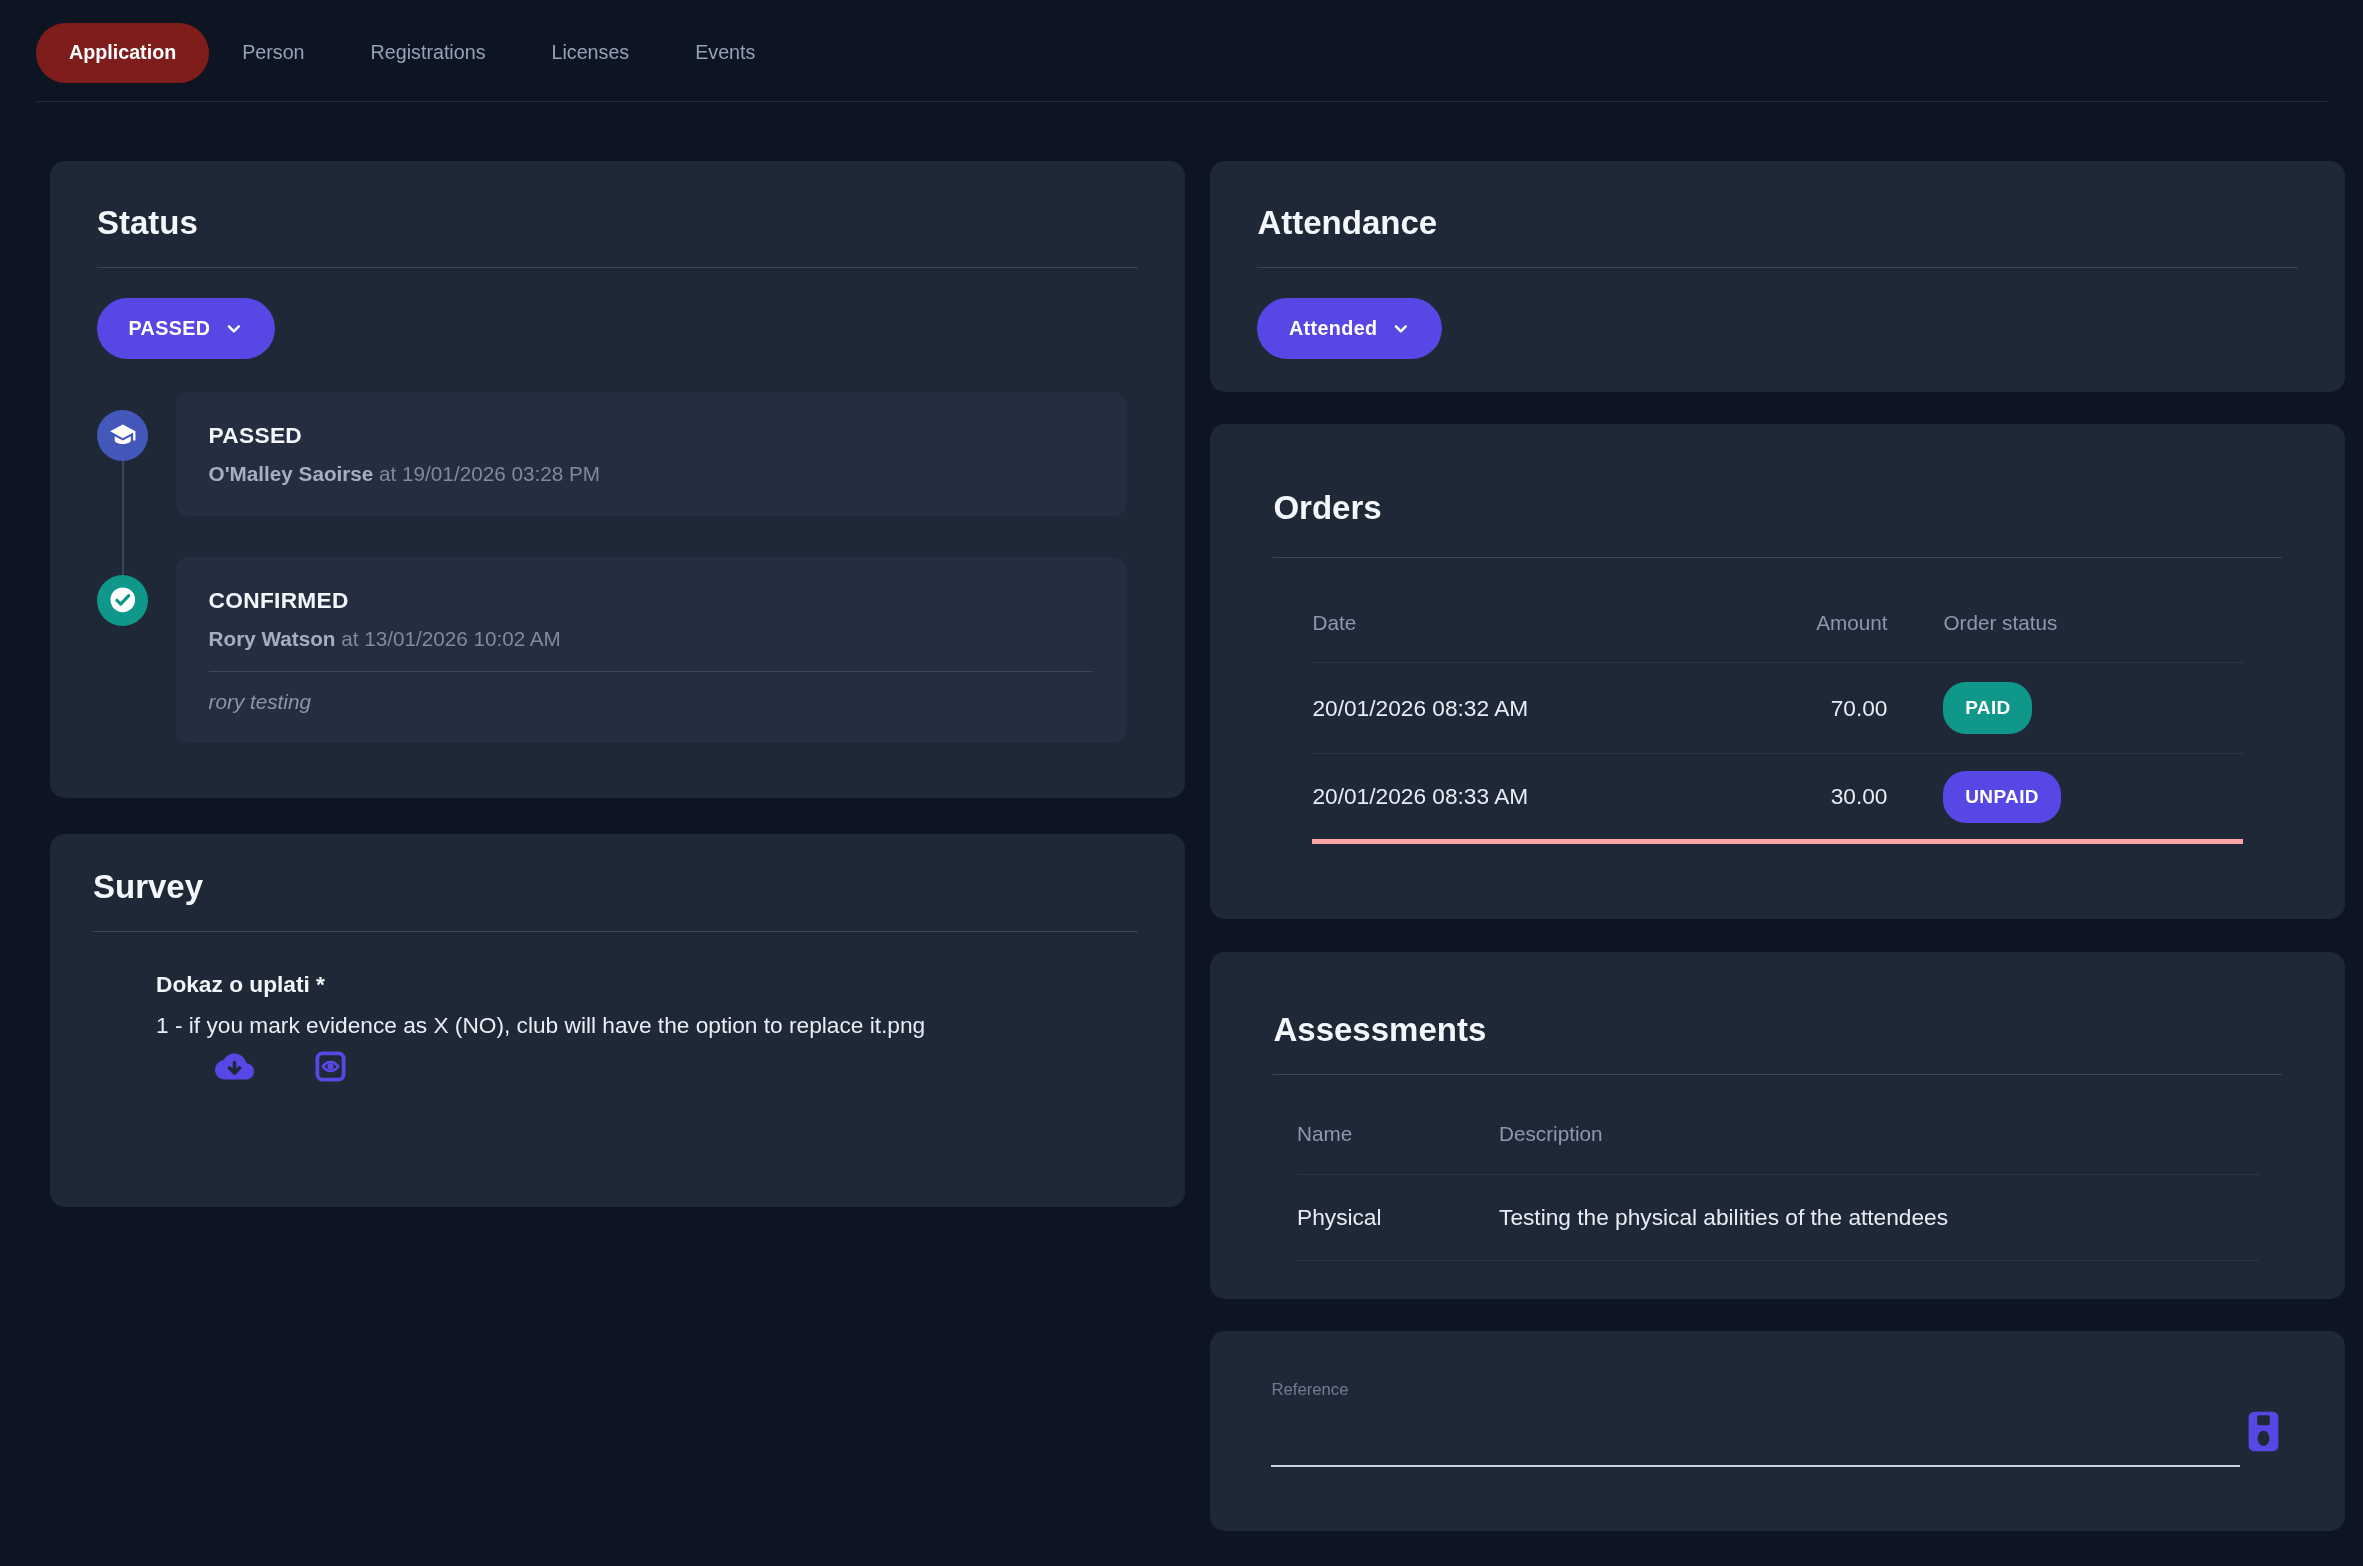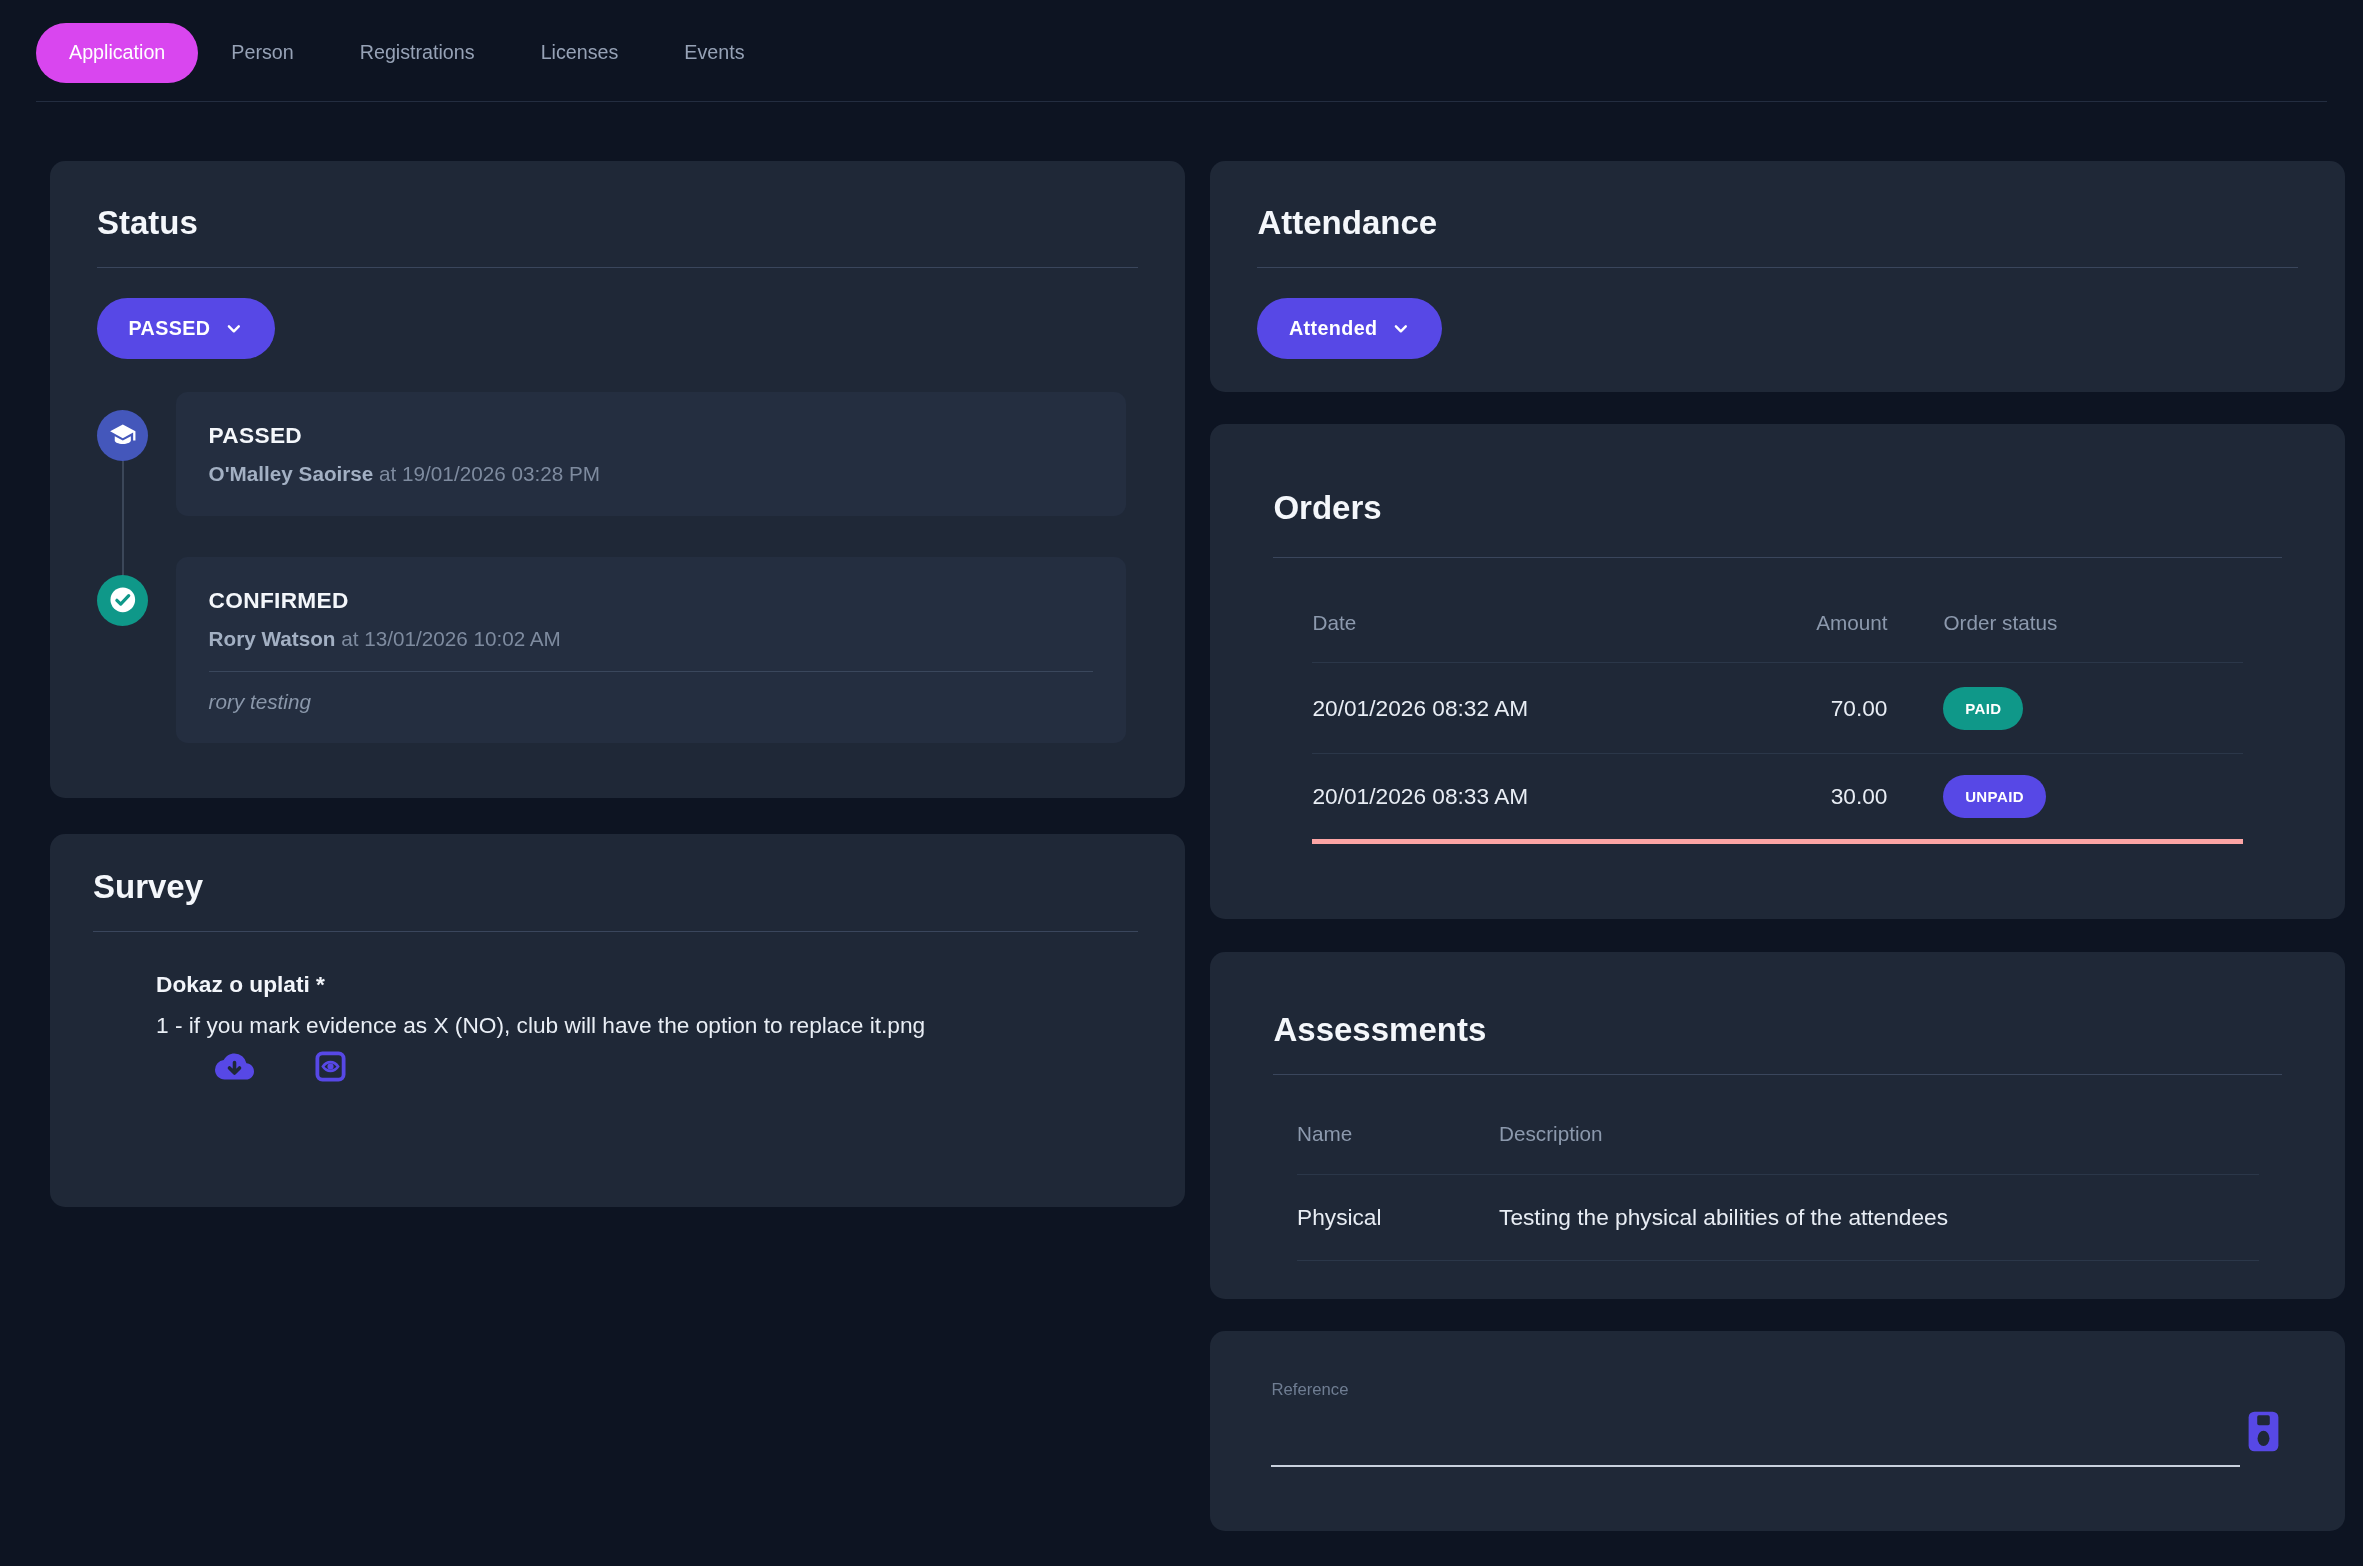--- a/index.html
+++ b/index.html
@@ -12,21 +12,21 @@
     overflow:hidden;
   }
 
   
   .tabbar { padding:22.7px 36px 0 36px; }
   .tabs { display:flex; align-items:center; }
   .tab {
     font-size:19.7px; color:#96a2b6; padding:18.7px 33px;
     border-radius:984px; cursor:pointer; white-space:nowrap;
   }
-  .tab.active { background:#d946ef; color:#ffffff; font-weight:400; }
+  .tab.active { background:#7f1d1d; color:#ffffff; font-weight:700; }
   .tabbar-divider { height:1px; background:#232d40; margin-top:17.7px; }
 
   
   .main { display:flex; gap:25.6px; padding:59px 17.7px 0 50px; }
   .col { display:flex; flex-direction:column; }
   .col-left  { width:1135px; gap:36px; }
   .col-right { width:1135px; gap:32.5px; }
 
   .card { background:#1f2837; border-radius:15px; width:100%; }
   .card-title { font-size:33px; font-weight:700; color:#f4f7fb; }
@@ -82,22 +82,22 @@
   .o-date   { flex:0 0 417px; }
   .o-amount { flex:0 0 158px; text-align:right; }
   .o-status { flex:1; margin-left:56px; }
   .o-row {
     display:flex; align-items:center; height:91px;
     border-top:1px solid #2b3749; font-size:22.7px; color:#e8edf4;
   }
   .o-row:last-child { border-bottom:5px solid #fca5a5; }
   .badge {
     display:inline-flex; align-items:center; justify-content:center;
-    height:43px; border-radius:22.7px; padding:0 21.7px;
-    font-size:15px; font-weight:700; letter-spacing:0.4px; color:#ffffff;
+    height:52px; border-radius:22.7px; padding:0 21.7px;
+    font-size:19px; font-weight:700; letter-spacing:0.4px; color:#ffffff;
   }
   .badge.teal   { background:#0f9889; }
   .badge.purple { background:#5748e6; }
 
   
   .card-assessments { height:347px; padding:59px 63px 39px 63px; }
   .a-table { margin-top:33px; padding:0 23.6px; }
   .a-head { display:flex; font-size:20.7px; color:#8c99ad; padding:13.8px 0 27.6px 0; }
   .a-name { flex:0 0 202px; }
   .a-desc { flex:1; }

